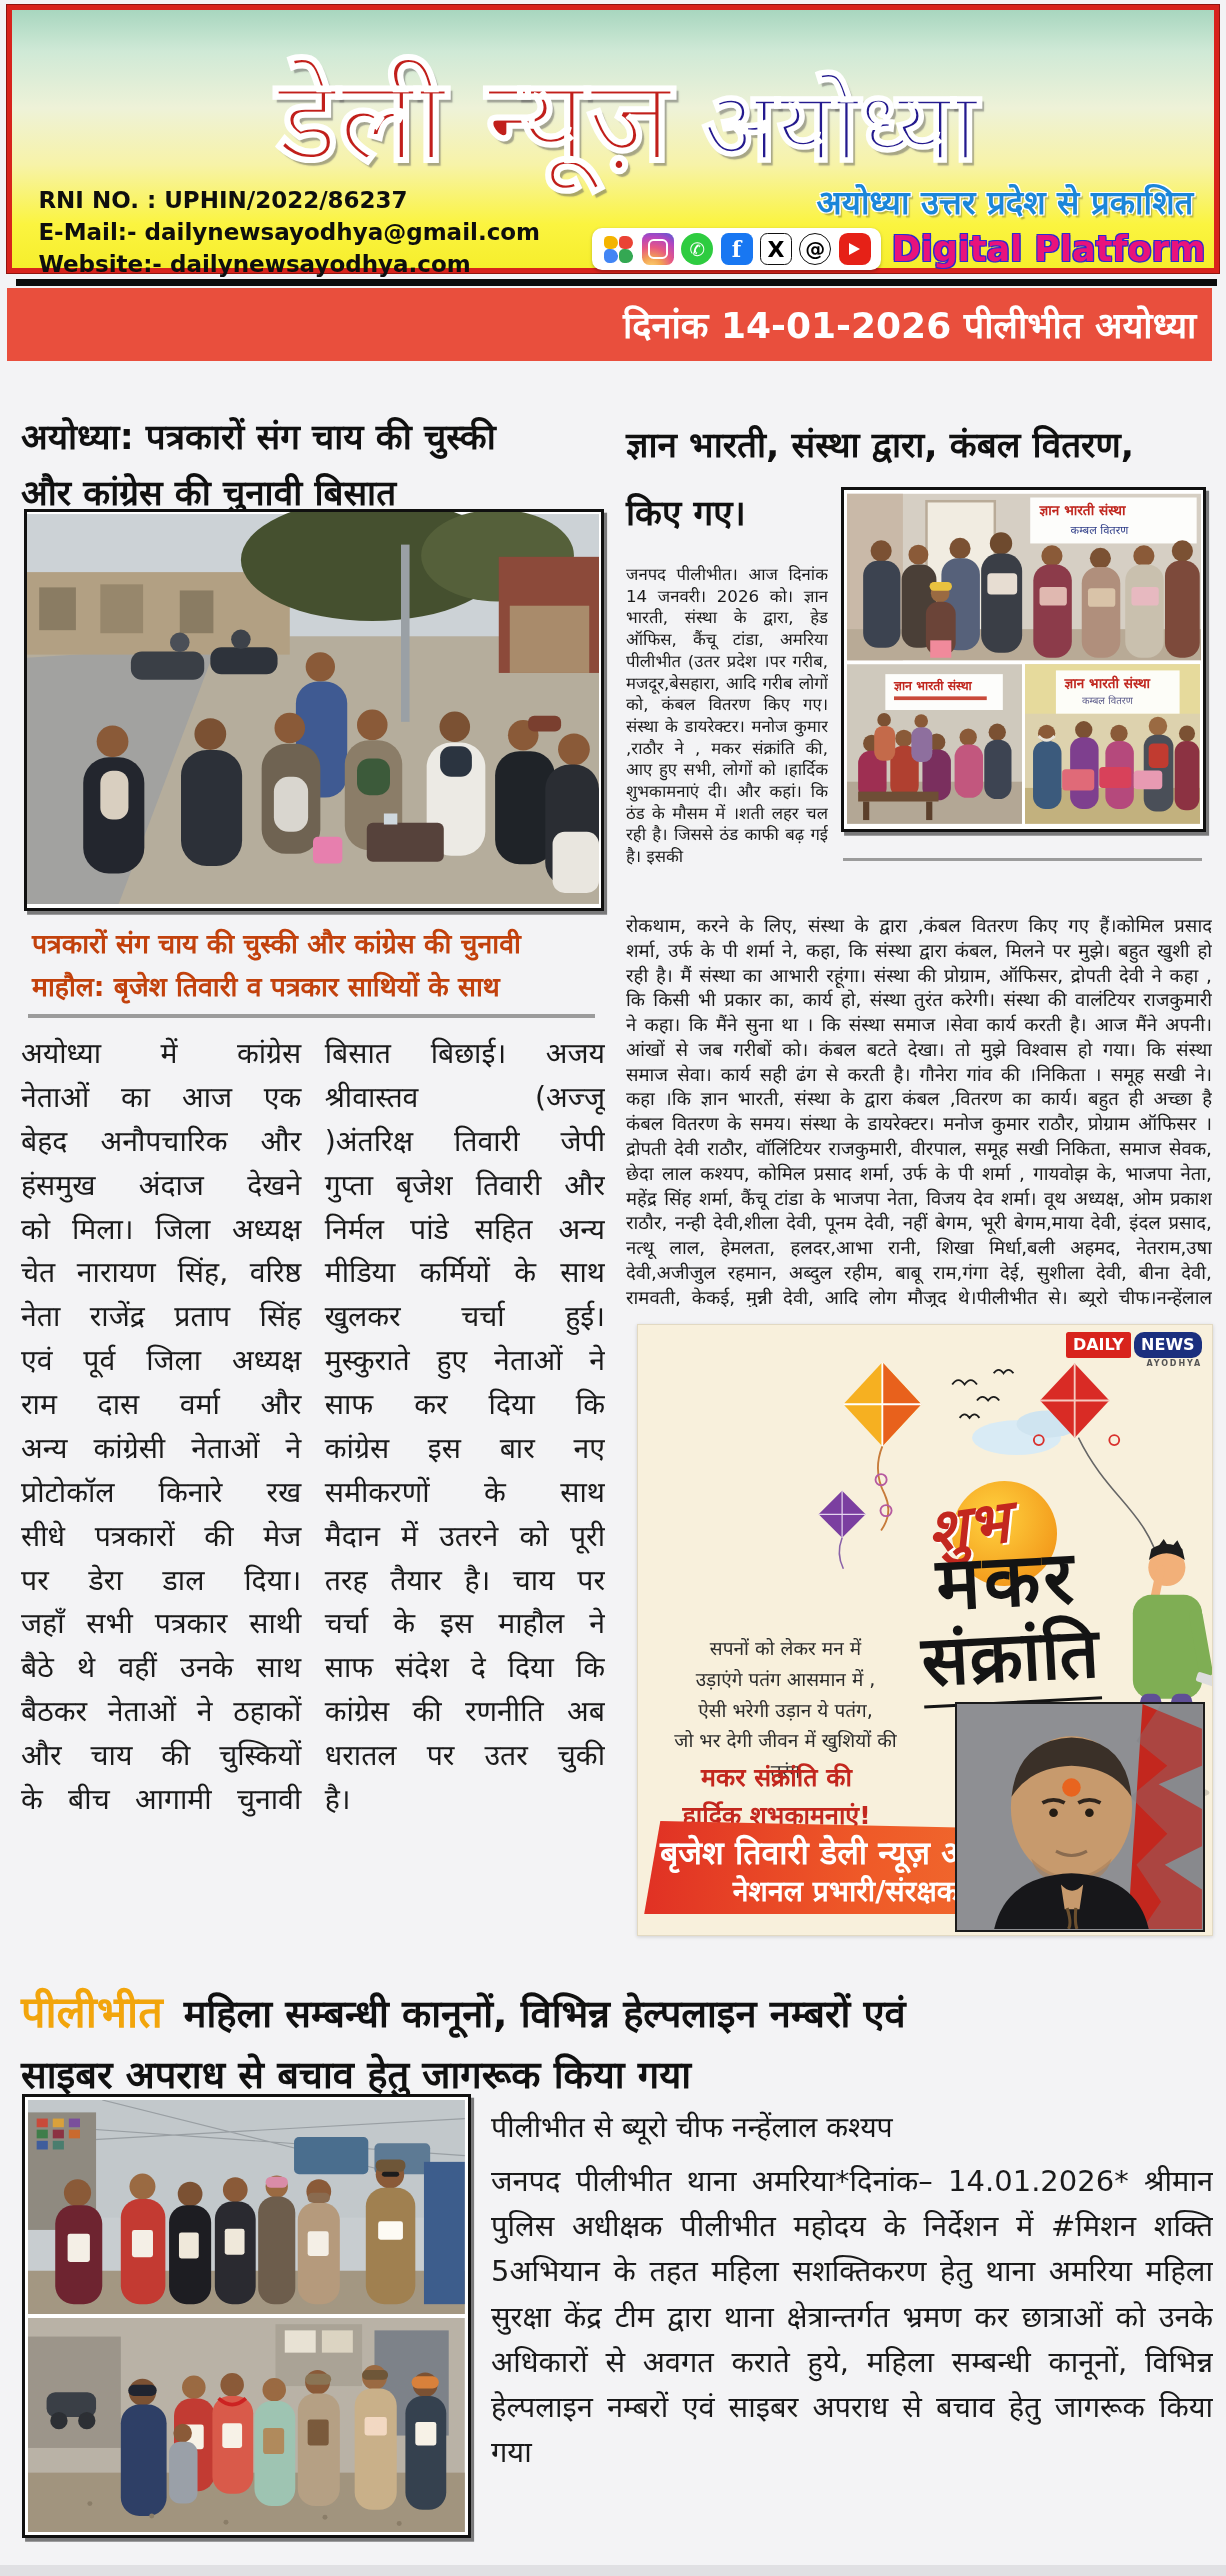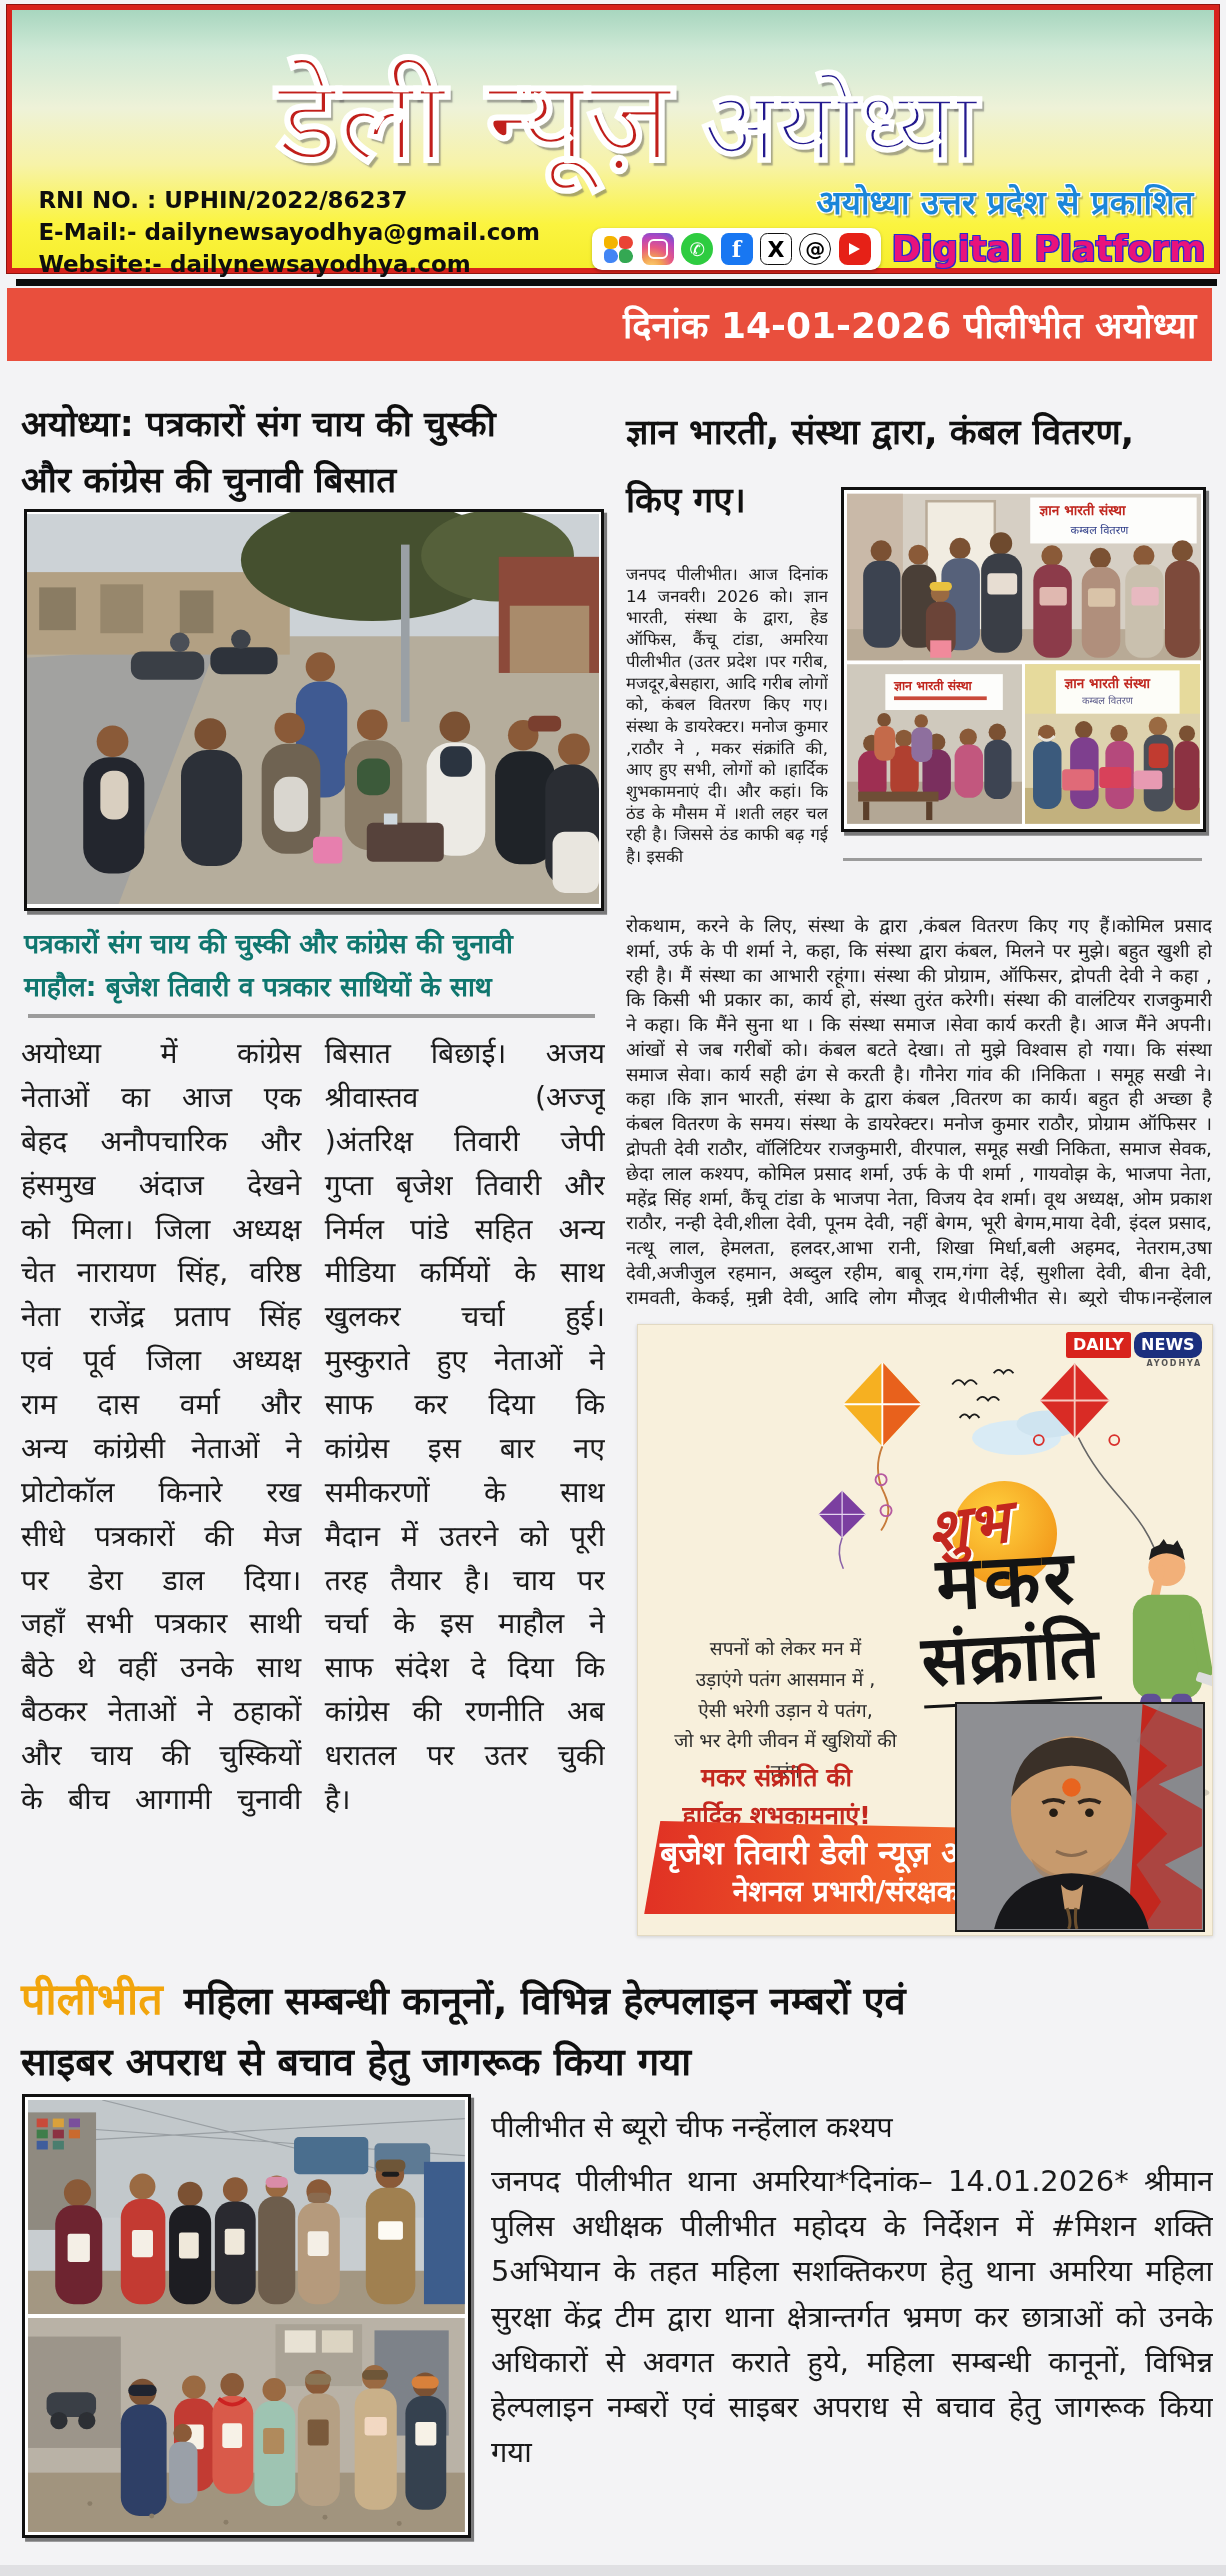--- a/index.html
+++ b/index.html
@@ -46,26 +46,26 @@
   .digital{font-size:35px;font-weight:900;color:#e8137c;white-space:nowrap;
     text-shadow:1.2px 1.2px 0 #2b2bd0,-1.2px 1.2px 0 #2b2bd0,1.2px -1.2px 0 #2b2bd0,-1.2px -1.2px 0 #2b2bd0;}
 
   
   .blackrule{left:16px;top:279px;width:1201px;height:7.4px;background:#0c0c0c;}
   .datebanner{left:7.4px;top:288px;width:1205px;height:73px;background:#e94f3d;
     display:flex;align-items:center;justify-content:flex-end;padding-right:16px;box-sizing:border-box;}
   .datebanner span{font-size:36px;font-weight:800;color:#fff;}
 
   
-  .headline{font-weight:800;color:#101010;}
+  .headline{font-weight:800;color:#101010;margin-top:13px;}
   .hl-left{left:21px;top:396px;width:584px;font-size:35px;line-height:1.6;}
   .hl-right{left:626px;top:398px;width:586px;font-size:35px;line-height:1.95;}
   .photo-frame{box-sizing:border-box;border:3.7px solid #101010;background:#fff;box-shadow:3.1px 3.7px 0 rgba(20,20,20,.55);}
   .lphoto{left:23.5px;top:509px;width:580px;height:402px;}
-  .caption{left:24px;top:922px;width:561px;font-size:26.6px;font-weight:700;line-height:1.62;color:#0f766e;}
+  .caption{left:32px;top:922px;width:561px;font-size:26.6px;font-weight:700;line-height:1.62;color:#c2410c;}
   .divider{background:#9b9b9b;}
   .div-left{left:28.4px;top:1014px;width:567px;height:3.7px;}
   .body-left{left:21px;top:1032px;width:584px;height:883px;font-size:28.4px;line-height:1.545;
     text-align:justify;column-count:2;column-gap:23.5px;word-spacing:.38em;overflow:hidden;}
   .rphoto-frame{left:841px;top:487px;width:365px;height:345px;padding:2.5px;display:flex;flex-direction:column;gap:3.1px;}
   .rphoto-top{width:100%;height:168px;}
   .rphoto-row{display:flex;gap:3.1px;height:160px;}
   .rphoto-row svg{height:100%;}
   .intro-right{left:626px;top:564px;width:202px;height:347px;font-size:16.7px;line-height:1.3;
     text-align:justify;overflow:hidden;}

